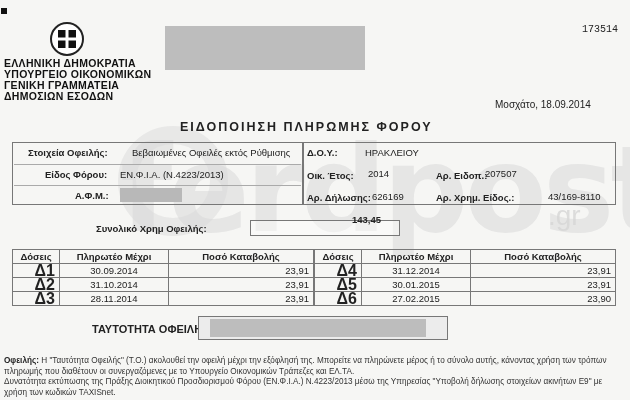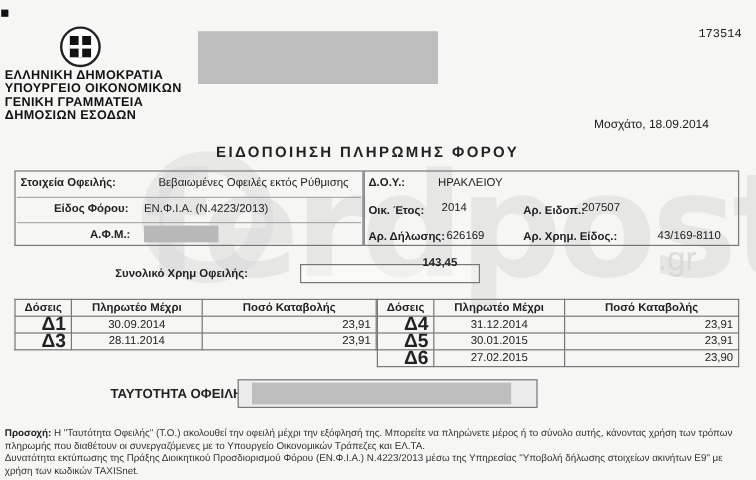--- a/index.html
+++ b/index.html
@@ -70,21 +70,21 @@
   <div>ΔΗΜΟΣΙΩΝ ΕΣΟΔΩΝ</div>
 </div>
 <div class="redact" style="left:165px;top:26px;width:200px;height:44px;"></div>
 <div class="docnum">173514</div>
 <div class="place-date">Μοσχάτο, 18.09.2014</div>
 <div class="title">ΕΙΔΟΠΟΙΗΣΗ ΠΛΗΡΩΜΗΣ ΦΟΡΟΥ</div>
 
 <div class="box" style="left:12px;top:142px;width:291px;height:63px;"></div>
 <div class="hline" style="left:14px;top:164px;width:287px;"></div>
 <div class="hline" style="left:14px;top:185px;width:287px;"></div>
-<div class="lbl" style="left:17px;top:147px;">Στοιχεία Οφειλής:</div>
+<div class="lbl" style="left:28px;top:147px;">Στοιχεία Οφειλής:</div>
 <div class="val" style="left:120px;top:147px;margin-left:12px;">Βεβαιωμένες Οφειλές εκτός Ρύθμισης</div>
 <div class="lbl" style="left:45px;top:169px;">Είδος Φόρου:</div>
 <div class="val" style="left:120px;top:169px;">ΕΝ.Φ.Ι.Α. (Ν.4223/2013)</div>
 <div class="lbl" style="left:75px;top:190px;">Α.Φ.Μ.:</div>
 <div class="redact" style="left:120px;top:188px;width:62px;height:14px;background:#b8b8b8;"></div>
 
 <div class="box" style="left:303px;top:142px;width:313px;height:63px;"></div>
 <div class="lbl" style="left:307px;top:147px;">Δ.Ο.Υ.:</div>
 <div class="val" style="left:343px;top:147px;padding-left:22px;">ΗΡΑΚΛΕΙΟΥ</div>
 <div class="lbl" style="left:307px;top:170px;">Οικ. Έτος:</div>
@@ -103,20 +103,25 @@
 <table class="inst" style="left:12px;width:302px;">
   <tbody>
       <tr>
     <th style="width:38px;">Δόσεις</th>
     <th style="width:100px;">Πληρωτέο Μέχρι</th>
     <th>Ποσό Καταβολής</th>
   </tr>
   <tr>
     <td class="code">Δ1</td>
     <td class="date">30.09.2014</td>
+    <td class="amt">23,91</td>
+  </tr>
+  <tr>
+    <td class="code">Δ2</td>
+    <td class="date">31.10.2014</td>
     <td class="amt">23,91</td>
   </tr>
   <tr>
     <td class="code">Δ3</td>
     <td class="date">28.11.2014</td>
     <td class="amt">23,91</td>
   </tr>
 </tbody>
   </table>
 
@@ -143,15 +148,15 @@
     <td class="amt">23,90</td>
   </tr>
 </tbody>
   </table>
 
 <div class="lbl" style="left:92px;top:323px;font-size:11px;">ΤΑΥΤΟΤΗΤΑ ΟΦΕΙΛΗΣ:</div>
 <div class="box" style="left:198px;top:316px;width:250px;height:24px;background:#ececec;"></div>
 <div class="redact" style="left:210px;top:319px;width:216px;height:18px;"></div>
 
 <div class="note">
-  <b>Προσοχή:</b><span> Η "Ταυτότητα Οφειλής" (Τ.Ο.) ακολουθεί την οφειλή μέχρι την εξόφλησή της. Μπορείτε να πληρώνετε μέρος ή το σύνολο αυτής, κάνοντας χρήση των τρόπων πληρωμής που διαθέτουν οι συνεργαζόμενες με το Υπουργείο Οικονομικών Τράπεζες και ΕΛ.ΤΑ.</span><br>
+  <b>Οφειλής:</b><span> Η "Ταυτότητα Οφειλής" (Τ.Ο.) ακολουθεί την οφειλή μέχρι την εξόφλησή της. Μπορείτε να πληρώνετε μέρος ή το σύνολο αυτής, κάνοντας χρήση των τρόπων πληρωμής που διαθέτουν οι συνεργαζόμενες με το Υπουργείο Οικονομικών Τράπεζες και ΕΛ.ΤΑ.</span><br>
   <span>Δυνατότητα εκτύπωσης της Πράξης Διοικητικού Προσδιορισμού Φόρου (ΕΝ.Φ.Ι.Α.) Ν.4223/2013 μέσω της Υπηρεσίας "Υποβολή δήλωσης στοιχείων ακινήτων Ε9" με χρήση των κωδικών TAXISnet.</span>
 </div>
 
 </body></html>

